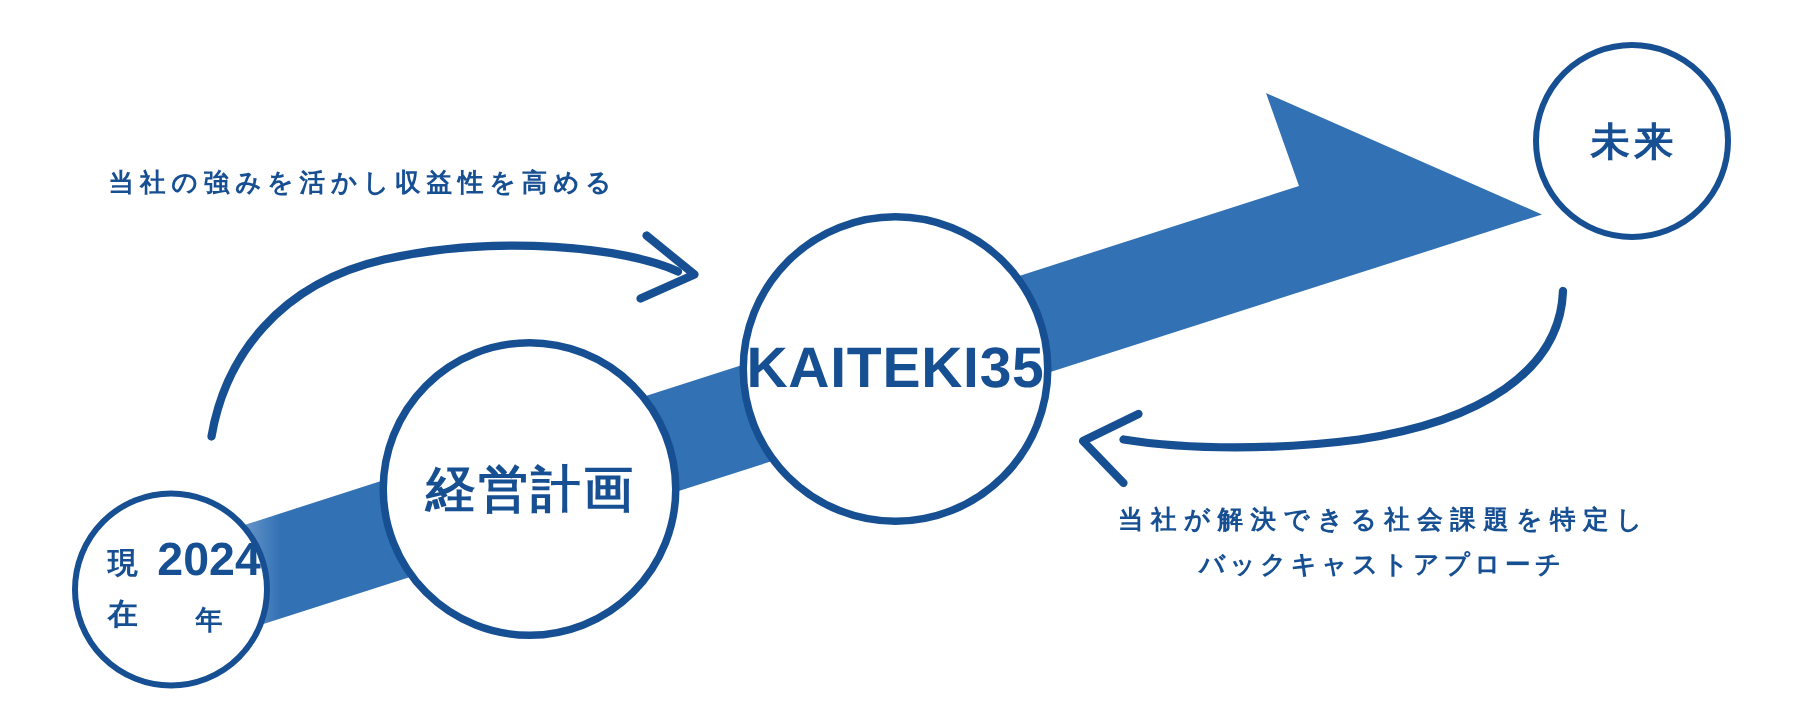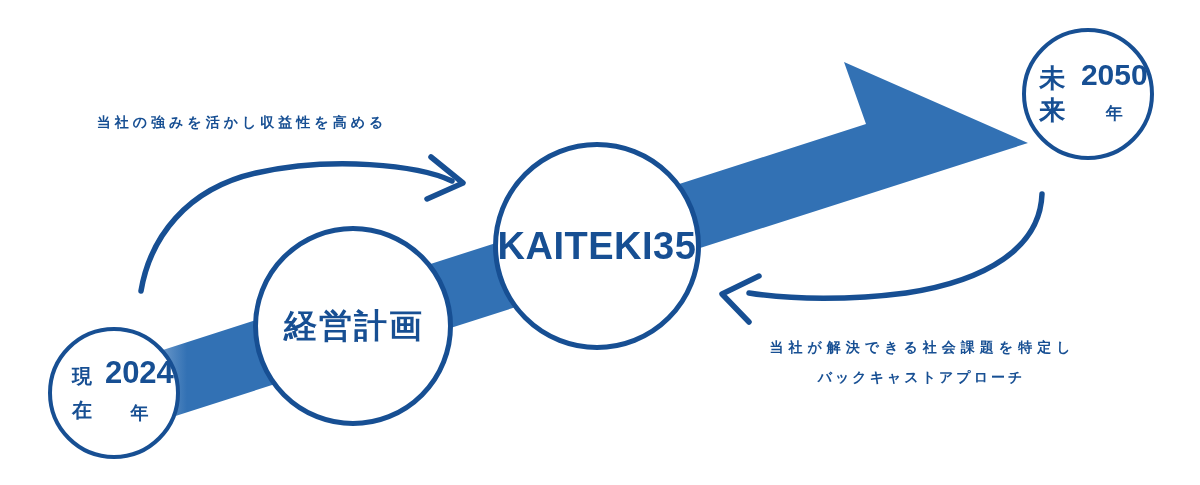--- a/index.html
+++ b/index.html
@@ -43,21 +43,21 @@
   .c4 .year-row{font-size:30px;line-height:34px;}
   .c4 .year-suffix{font-size:17px;}
   .c2 .jp{font-size:33px;letter-spacing:2px;margin-left:2px;line-height:44px;}
   .c2 .num{font-size:37px;line-height:46px;}
   .c3 .en{font-size:38px;line-height:46px;letter-spacing:0.5px;}
 
   
   .ann{
     position:absolute;width:440px;
     text-align:center;
-    font-size:14px;
+    font-size:17px;
     line-height:20px;
   }
   .ann .l1{letter-spacing:4px;margin-left:4px;}
   .ann .l2{margin-top:11px;letter-spacing:1.5px;margin-left:1.5px;}
   .ann-forecast{left:20px;top:112px;}
   .ann-backcast{left:700px;top:337px;}
   .ann-backcast .l1{letter-spacing:5px;margin-left:5px;}
   .ann-backcast .l2{margin-top:10px;letter-spacing:3px;margin-left:3px;}
 </style>
 </head>
@@ -105,16 +105,15 @@
     <div class="jp">経営計画</div>
   </div>
 
   <div class="circle c3">
     <div class="en">KAITEKI</div>
     <div class="en">35</div>
   </div>
 
   <div class="circle c4">
     <div class="jp">未来</div>
-    <div class="year-row"><span>2050</span><span class="year-suffix">年</span></div>
   </div>
 
 </div>
 
 </body></html>

